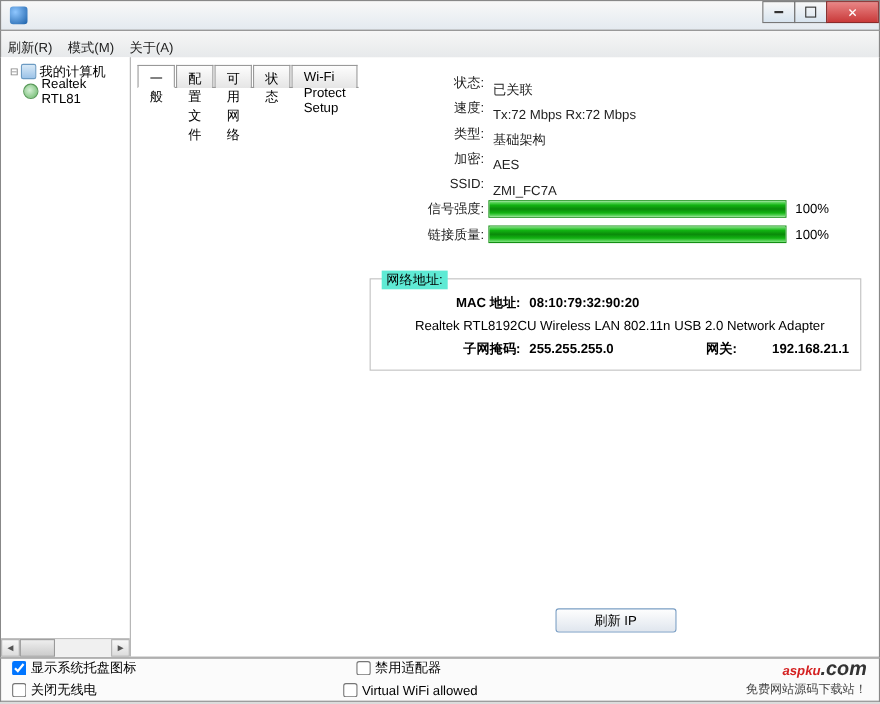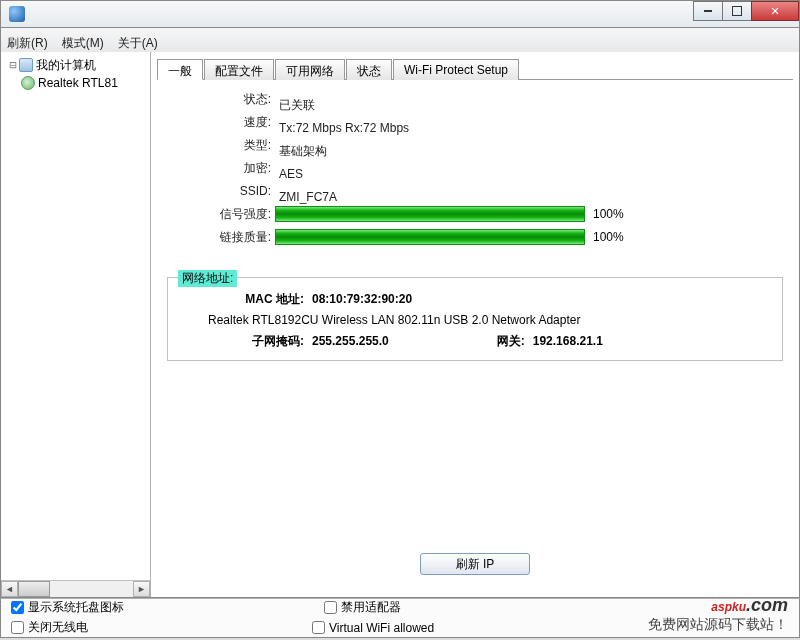--- a/index.html
+++ b/index.html
@@ -29,56 +29,56 @@
 .tree-row .node-icon { width:14px; height:14px; margin-right:3px; }
 .computer-icon { background: linear-gradient(to bottom,#d8e9f7,#9cc3e8); border:1px solid #6c9bc3; border-radius:2px;}
 .adapter-icon { background: radial-gradient(circle at 5px 5px,#d6f0d6,#66b666); border:1px solid #5a9a5a; border-radius:50%;}
 .tree-row .node-icon.adapter-icon { margin-left: 18px;}
 .tree-row.child { padding-left: 0;}
 .sidebar .hscroll { position:absolute; bottom:0; left:0; right:0; height:17px; background:#f0f0f0; border-top:1px solid #c0c0c0; display:flex;}
 .sidebar .hscroll .arr{width:17px;height:100%;background:linear-gradient(to bottom,#f8f8f8,#dcdcdc);border:1px solid #b0b0b0;display:flex;align-items:center;justify-content:center;font-size:9px;color:#555;}
 .sidebar .hscroll .track{flex:1;}
 .sidebar .hscroll .thumb{width:32px;height:100%;background:linear-gradient(to bottom,#eee,#ccc);border:1px solid #999;}
 
-.content { flex:1; padding: 6px; display:flex; flex-direction:column;}
+.content { flex:1; padding: 6px; display:flex; flex-direction:row;}
 .tabs { display:flex; height:22px; border-bottom:1px solid #999; margin-bottom: 2px;}
 .tab { padding: 3px 10px; border:1px solid #999; border-bottom:none; background: linear-gradient(to bottom,#fdfdfd,#e5e5e5); margin-right:1px; position:relative; top:1px;}
 .tab.active { background:#fff; border-bottom:1px solid #fff;}
 
 .panel-body { flex:1; padding: 6px 10px 10px 10px; display:flex; flex-direction:column;}
 
 .field-row { display:flex; align-items:center; height:22px; margin-bottom:1px;}
 .field-row .label { width: 108px; text-align:right; color:#222; padding-right:4px;}
 .field-row .value { padding-left: 4px; color:#222;margin-top:12px;}
 .bar-track { flex:1; max-width: 310px; height:16px; border:1px solid #148f14; background:#f4f4f4; margin-right:8px; position:relative;}
 .bar-fill { height:100%; background: linear-gradient(to bottom,#7fe47f,#12b312,#0a8a0a,#12b312,#7fe47f);}
 .pct { width:60px; text-align:left;}
 
 .groupbox { border:1px solid #c0c0c0; margin-top:28px; padding: 10px 10px 8px 10px; position:relative;}
 .groupbox .legend { position:absolute; top:-8px; left:10px; background:#5eead4; padding:0 4px;}
 .net-row { display:flex; align-items:center; height:20px; margin:1px 0;font-weight:bold;}
 .net-row .nlabel { width: 130px; text-align:right; padding-right:4px;}
 .net-row .nval { padding-left:4px;}
-.net-row .nlabel2{ width:80px; text-align:right; padding-right:4px; margin-left:60px;}
+.net-row .nlabel2{ width:80px; text-align:center; padding-right:4px; margin-left:60px;}
 .adapter-line { padding-left: 30px; height:20px; line-height:20px;}
 
 .refresh-btn-row { display:flex; justify-content:center; margin-top:auto; padding-bottom:6px;}
 .btn { min-width:110px; height:22px; background:linear-gradient(to bottom,#fefefe,#e0e6ee); border:1px solid #7a9ec4; border-radius:3px; display:flex;align-items:center;justify-content:center;}
 
 
 .bottom-bar { height: 40px; border:1px solid #888; border-top:1px solid #b0b0b0; background:#fbfbfb; display:flex; flex-direction:column; justify-content:flex-start; padding-left:10px; gap:3px;}
 .cb-row { display:flex; gap: 200px;}
 .cb { display:flex; align-items:center; gap:4px;}
 .cb input { width:13px; height:13px;}
 
 
 .watermark { position:absolute; right:12px; bottom:6px; text-align:right;}
 .watermark .big { font-size:28px; font-weight:bold; font-style:italic; color:#d42020; line-height:1;}
 .watermark .big .com{font-size:18px;color:#333;font-style:italic;}
-.watermark .small{font-size:14px;color:#444;}
+.watermark .small{font-size:11px;color:#444;}
 </style>
 </head>
 <body>
 
 <div class="titlebar">
   <div class="icon"></div>
   <div class="win-buttons">
     <div class="wb min"></div>
     <div class="wb max"></div>
     <div class="wb close"></div>

